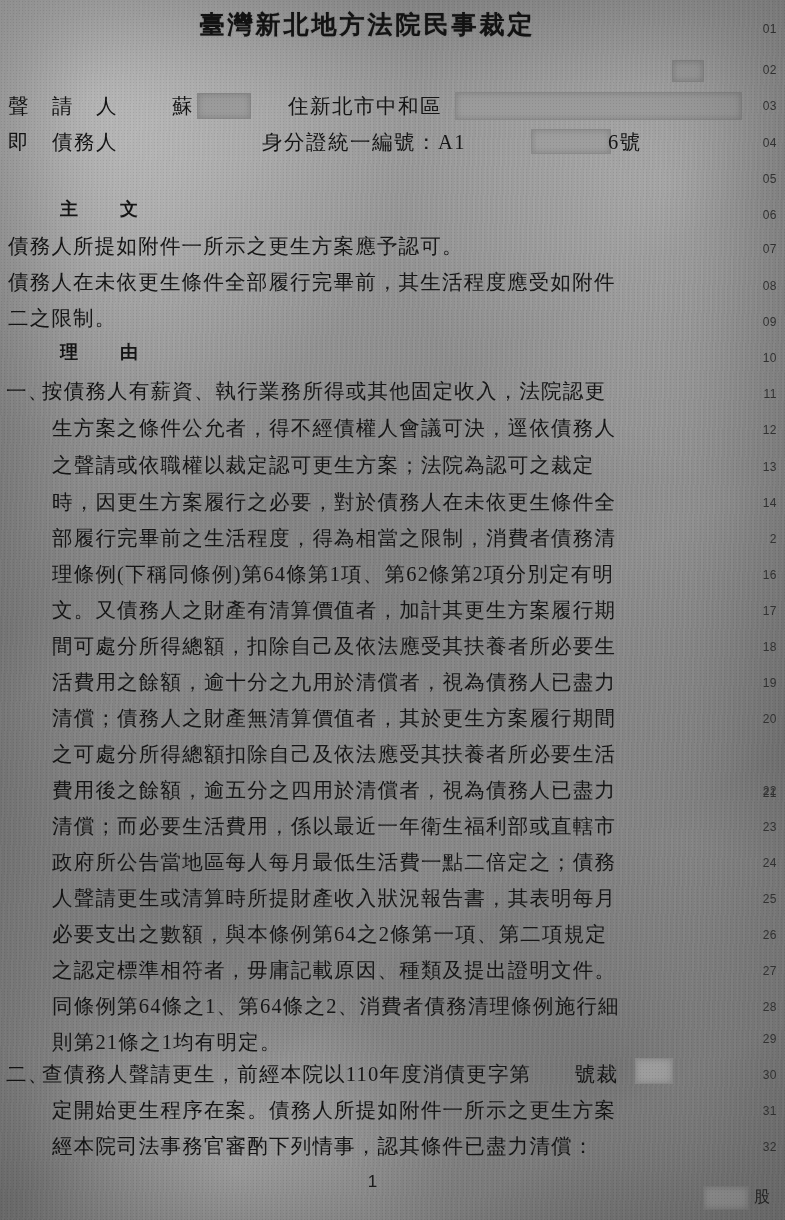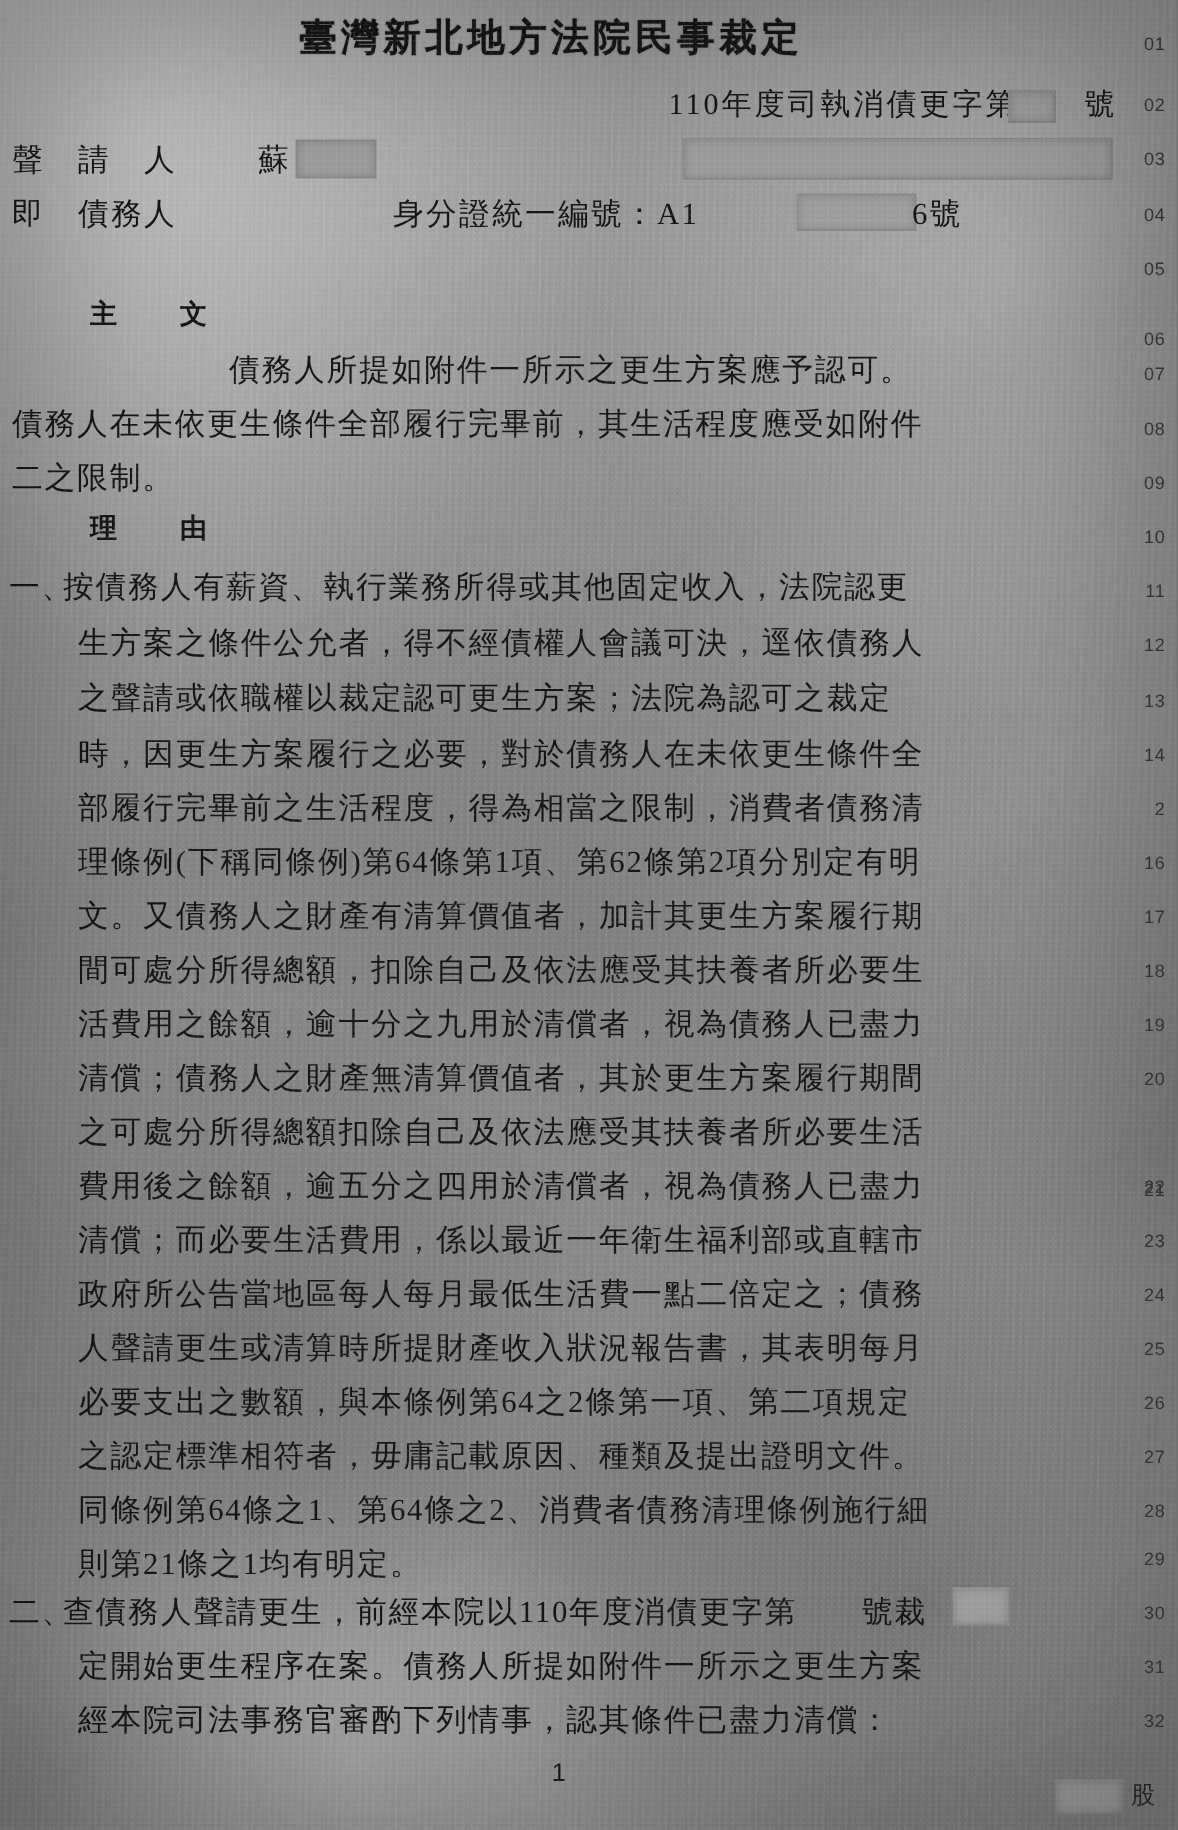--- a/index.html
+++ b/index.html
@@ -154,38 +154,36 @@
 <body>
 
 <div id="page">
   <div class="bg-base"></div>
   <div class="bg-streaks"></div>
 
   <div class="content">
 
     <div class="doc-title">臺灣新北地方法院民事裁定</div>
 
-    <div class="case-no">
-      <span>110年度司執消債更字第　　號</span>
-    </div>
     <span class="redact" style="position:absolute; top:60px; left:672px; width:30px; height:20px;"></span>
 
     <div class="line" style="top:92px; left:8px;">聲　請　人</div>
     <div class="line" style="top:92px; left:172px;">蘇</div>
     <span class="redact" style="position:absolute; top:93px; left:197px; width:52px; height:24px;"></span>
+    <div class="line" style="top:92px; left:288px;">住新北市中和區</div>
     <span class="redact" style="position:absolute; top:92px; left:455px; width:285px; height:26px;"></span>
 
     <div class="line" style="top:128px; left:8px;">即　債務人</div>
     <div class="line" style="top:128px; left:262px;">身分證統一編號：A1</div>
     <span class="redact" style="position:absolute; top:129px; left:531px; width:78px; height:23px;"></span>
     <div class="line" style="top:128px; left:608px;">6號</div>
 
 
     <div class="heading-center" style="top:197px;">主　文</div>
-    <div class="body-line" style="top:232px;text-align:center;">債務人所提如附件一所示之更生方案應予認可。</div>
+    <div class="body-line" style="top:232px;">債務人所提如附件一所示之更生方案應予認可。</div>
     <div class="body-line" style="top:268px;">債務人在未依更生條件全部履行完畢前，其生活程度應受如附件</div>
     <div class="body-line" style="top:304px;">二之限制。</div>
 
     <div class="heading-center" style="top:340px;">理　由</div>
 
     <div class="body-line" style="top:377px; left:6px;">一、</div>
     <div class="body-line indent1" style="top:377px;">按債務人有薪資、執行業務所得或其他固定收入，法院認更</div>
     <div class="body-line indent2" style="top:414px;">生方案之條件公允者，得不經債權人會議可決，逕依債務人</div>
     <div class="body-line indent2" style="top:451px;">之聲請或依職權以裁定認可更生方案；法院為認可之裁定</div>
     <div class="body-line indent2" style="top:488px;">時，因更生方案履行之必要，對於債務人在未依更生條件全</div>
@@ -215,21 +213,21 @@
 
     <span class="redact" style="position:absolute; bottom:10px; right:36px; width:44px; height:22px;"></span>
     <div class="corner-mark">股</div>
 
     <div class="gutter">
       <div class="gutter-num" style="top:22px;">01</div>
       <div class="gutter-num" style="top:63px;">02</div>
       <div class="gutter-num" style="top:99px;">03</div>
       <div class="gutter-num" style="top:136px;">04</div>
       <div class="gutter-num" style="top:172px;">05</div>
-      <div class="gutter-num" style="top:219px;">06</div>
+      <div class="gutter-num" style="top:208px;">06</div>
       <div class="gutter-num" style="top:242px;">07</div>
       <div class="gutter-num" style="top:279px;">08</div>
       <div class="gutter-num" style="top:315px;">09</div>
       <div class="gutter-num" style="top:351px;">10</div>
       <div class="gutter-num" style="top:387px;">11</div>
       <div class="gutter-num" style="top:423px;">12</div>
       <div class="gutter-num" style="top:460px;">13</div>
       <div class="gutter-num" style="top:496px;">14</div>
       <div class="gutter-num" style="top:532px;">2</div>
       <div class="gutter-num" style="top:568px;">16</div>

